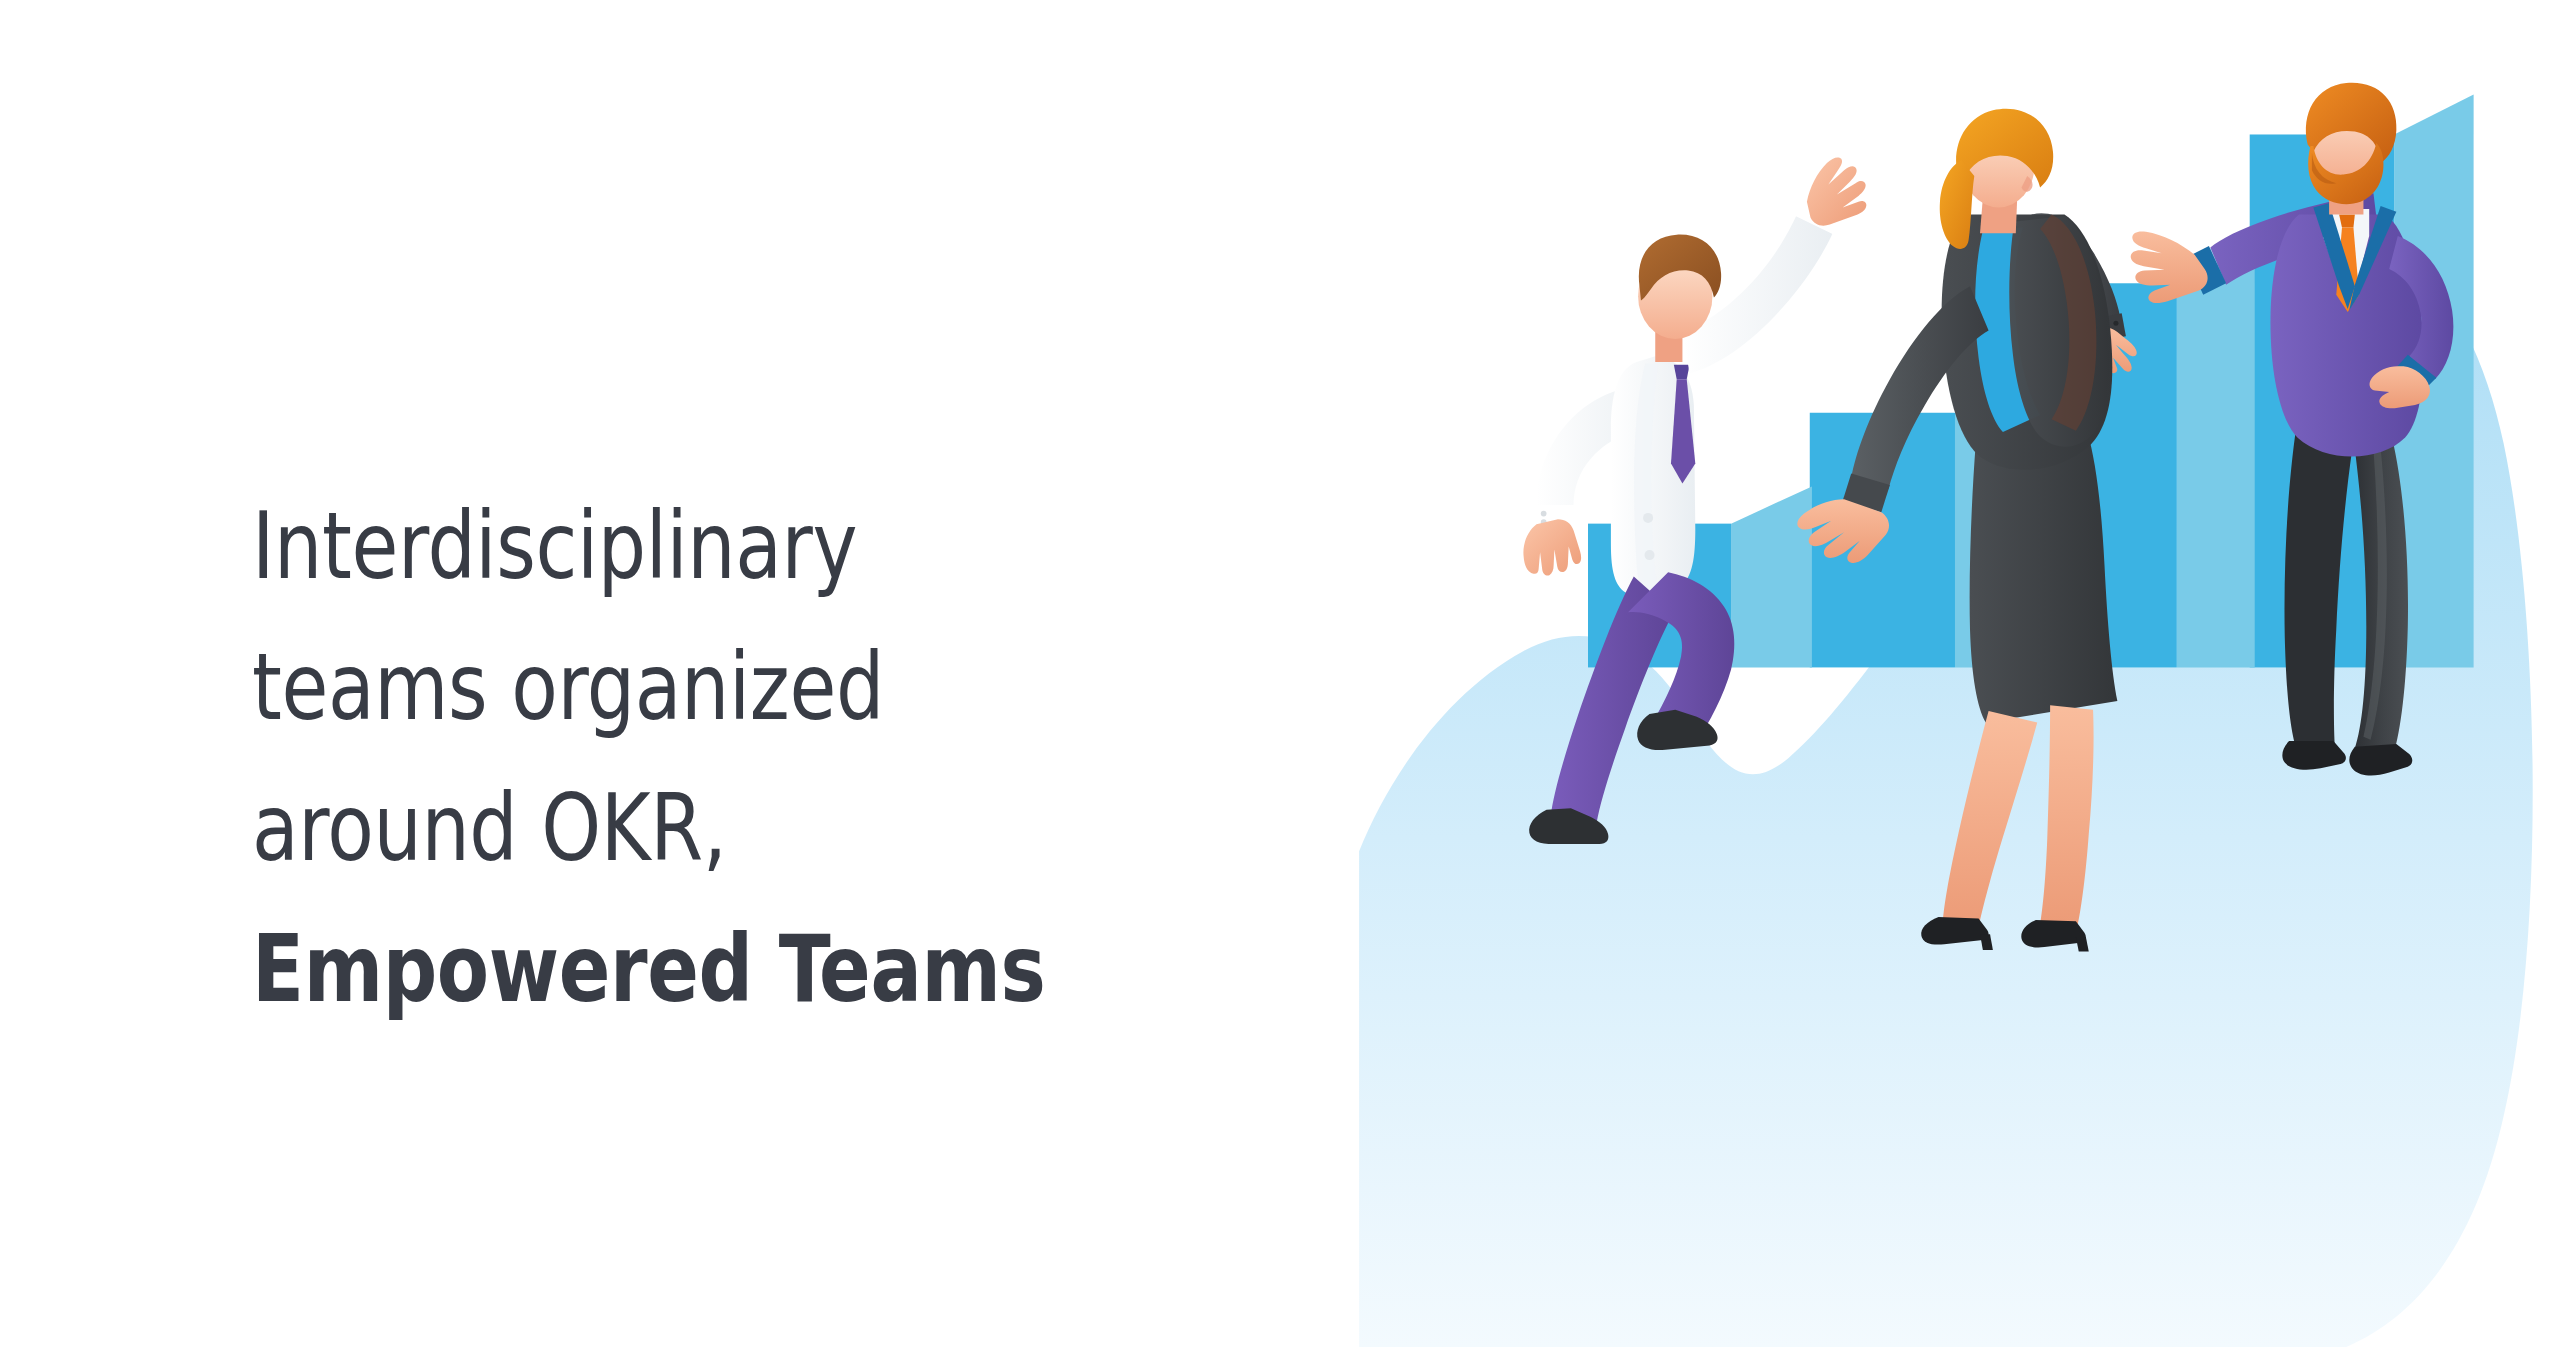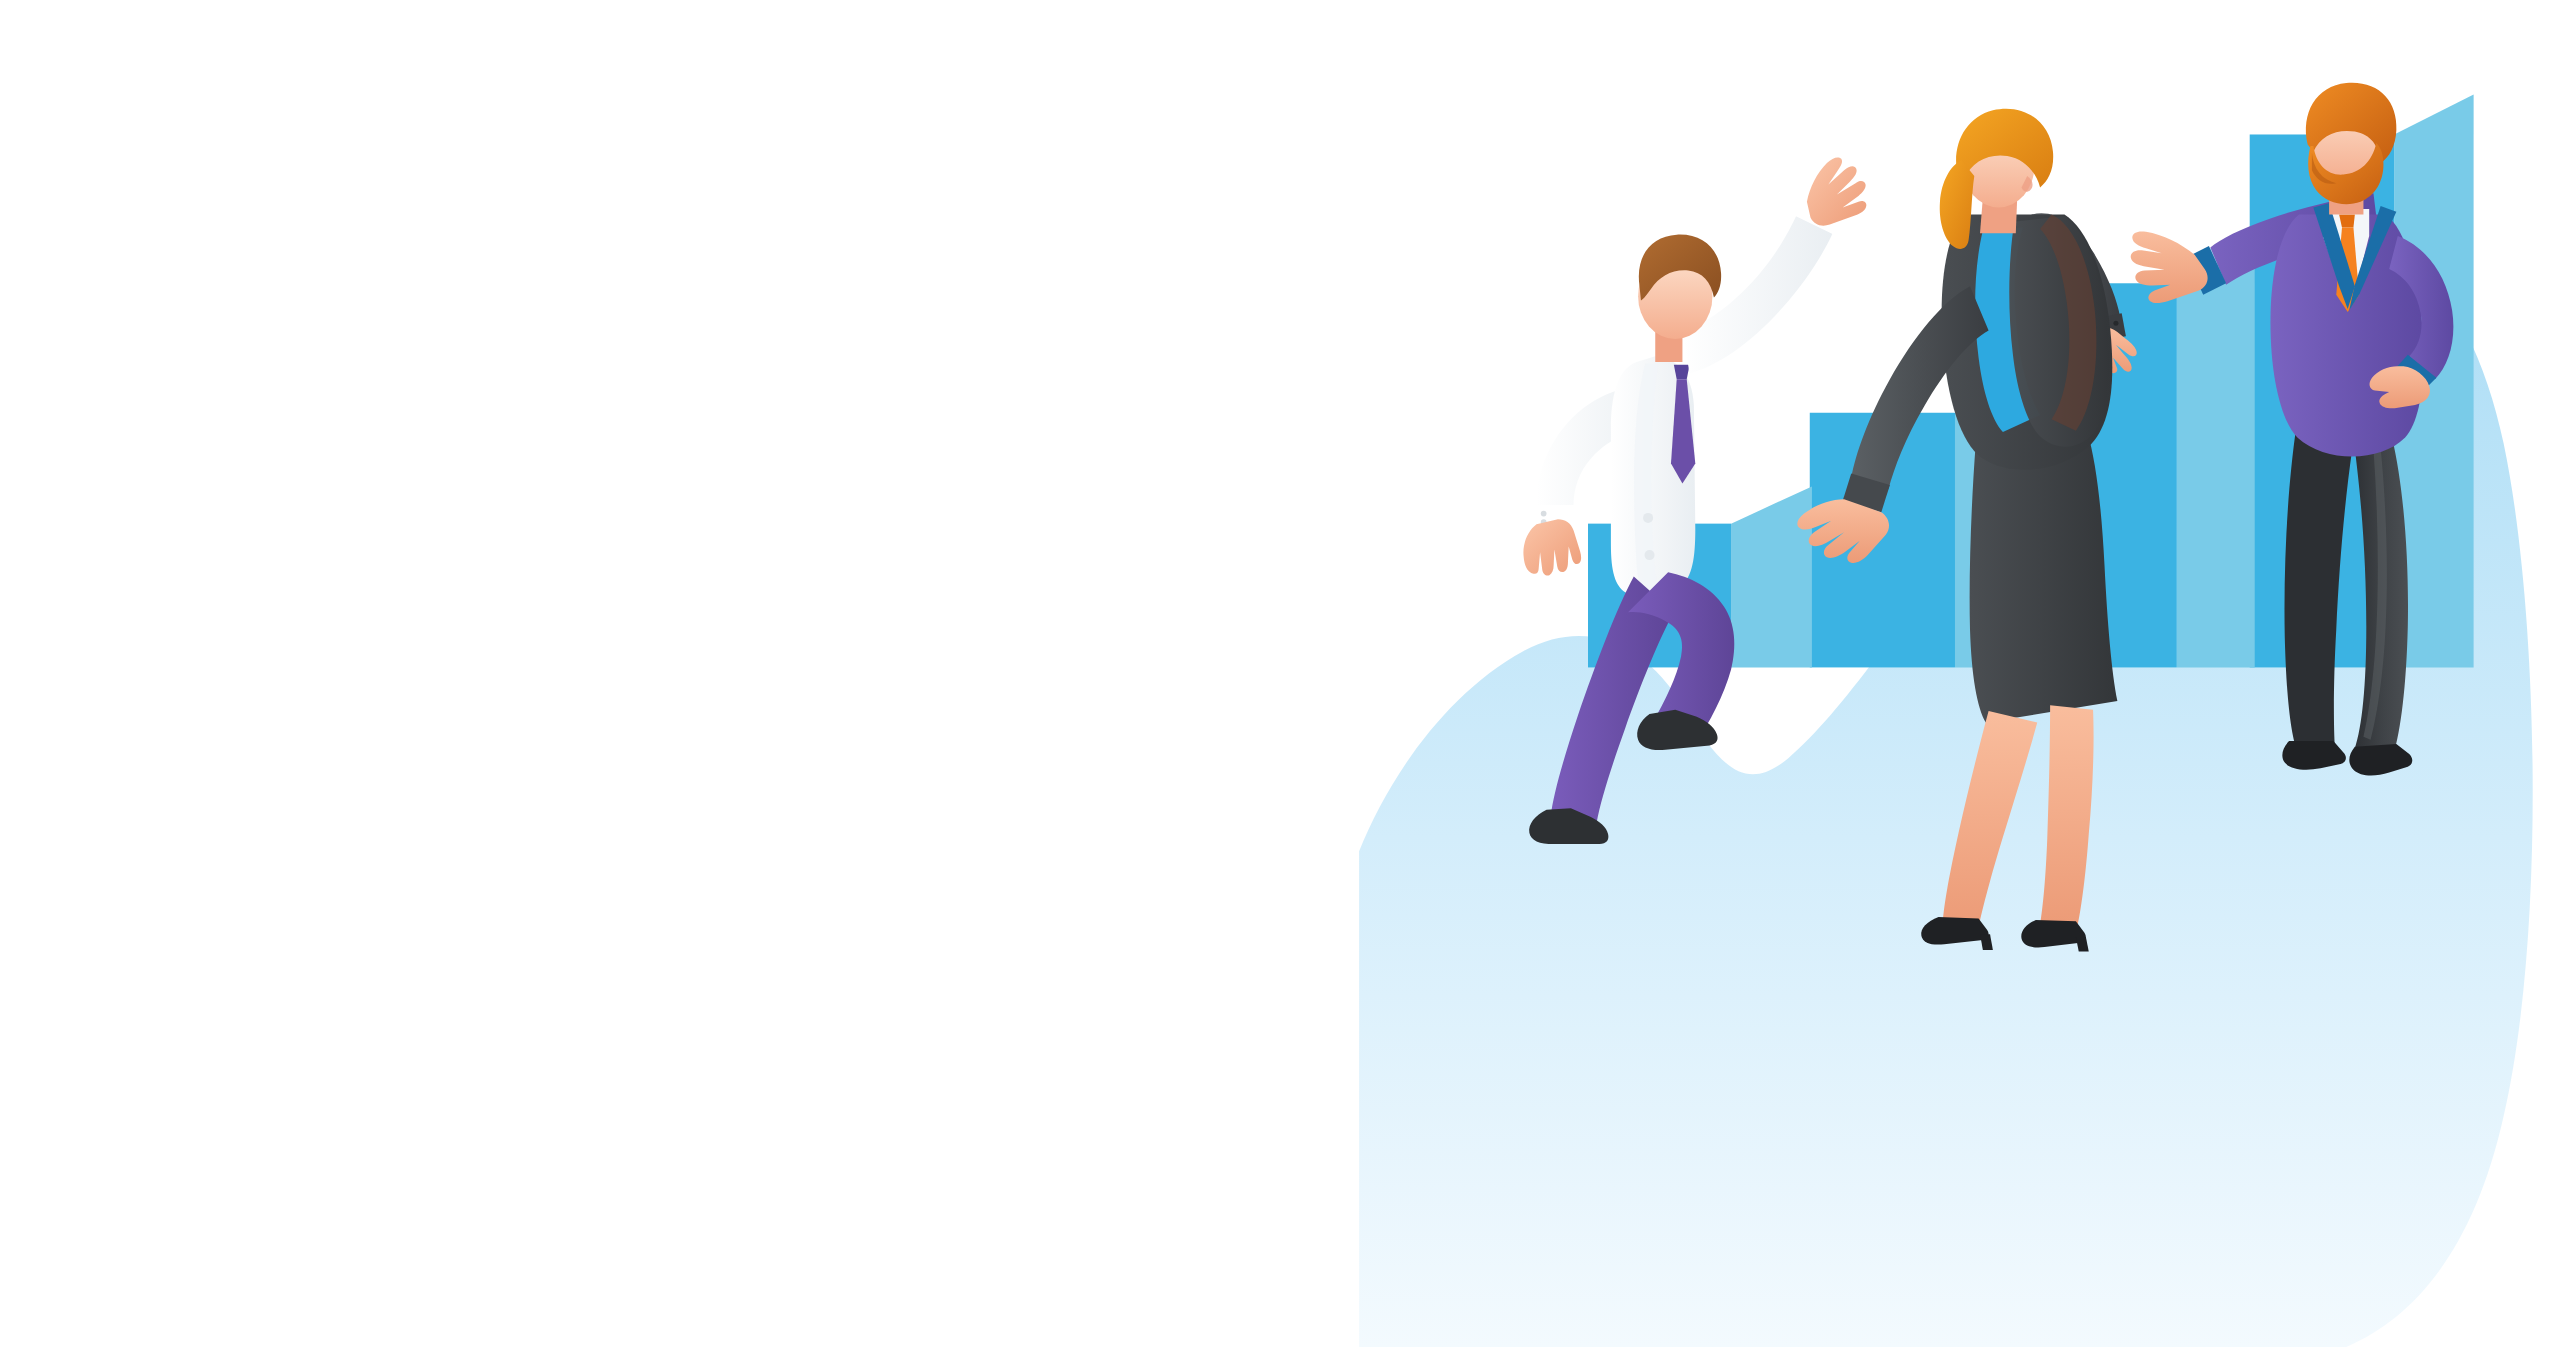--- a/index.html
+++ b/index.html
@@ -57,20 +57,26 @@
     display: block;
     width: 1217px;
     height: 1347px;
   }
 </style>
 </head>
 <body>
 
 <div class="slide">
 
+  <div class="headline">
+    <div class="line">Interdisciplinary</div>
+    <div class="line">teams organized</div>
+    <div class="line">around OKR,</div>
+    <div class="line bold">Empowered Teams</div>
+  </div>
 
   <div class="illustration">
     <svg viewBox="0 0 1701 1883" xmlns="http://www.w3.org/2000/svg">
       <defs>
         <linearGradient id="blobGrad" x1="0" y1="0" x2="0" y2="1">
           <stop offset="0%" stop-color="#a9dcf5"></stop>
           <stop offset="55%" stop-color="#d3edfb"></stop>
           <stop offset="100%" stop-color="#f3fafe"></stop>
         </linearGradient>
         <linearGradient id="skinGrad" x1="0" y1="0" x2="1" y2="1">

